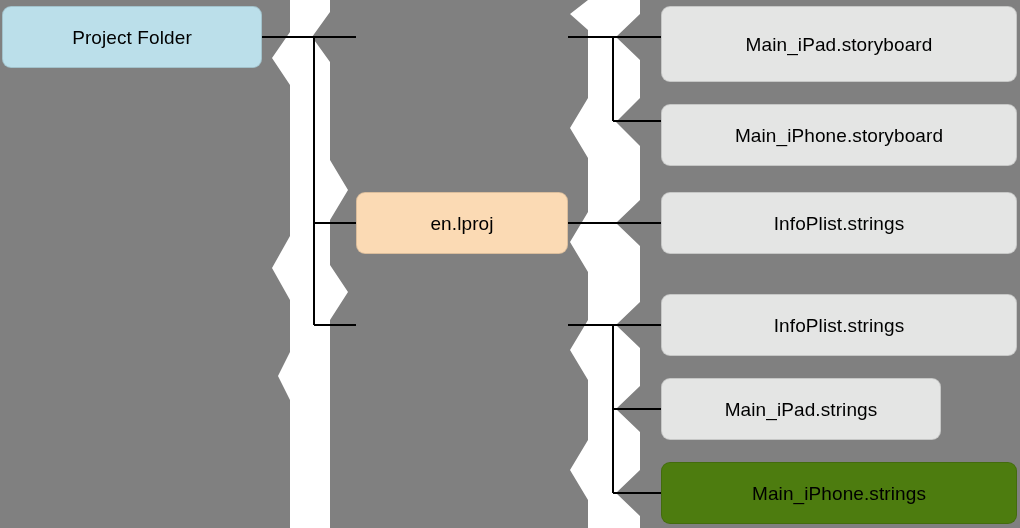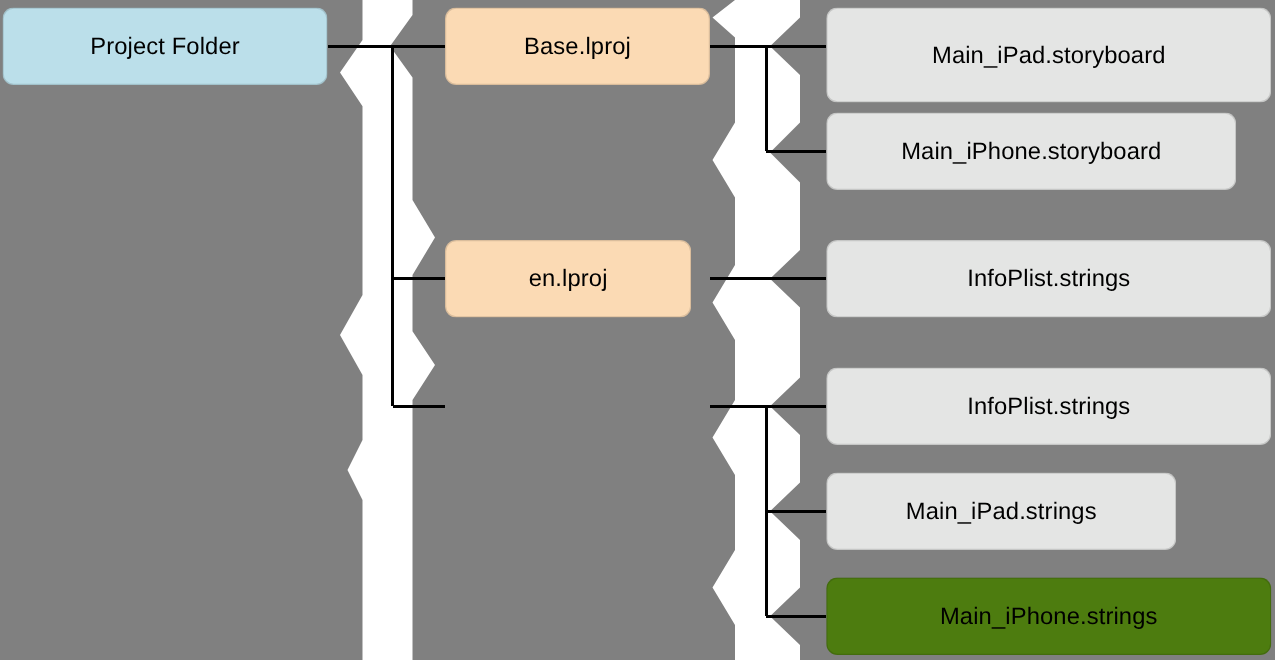--- a/index.html
+++ b/index.html
@@ -106,31 +106,28 @@
       <line x1="613" y1="325" x2="613" y2="493"></line>
       <line x1="613" y1="409" x2="661" y2="409"></line>
       <line x1="613" y1="493" x2="661" y2="493"></line>
     </g>
   </svg>
 
   <div class="node" style="left: 2px; top: 6px; width: 260px; height: 62px; background: rgb(187, 223, 234);">
     <span class="node-label">Project Folder</span>
   </div>
 
-  <div class="node" style="left: 356px; top: 6px; width: 212px; height: 62px; background: rgb(251, 218, 180);">
-    <span class="node-label">Base.lproj</span>
-  </div>
-  <div class="node" style="left: 356px; top: 192px; width: 197px; height: 62px; background: rgb(251, 218, 180);">
+  <div class="node" style="left: 356px; top: 192px; width: 212px; height: 62px; background: rgb(251, 218, 180);">
     <span class="node-label">en.lproj</span>
   </div>
 
   <div class="node" style="left: 661px; top: 6px; width: 356px; height: 76px; background: rgb(228, 229, 228);">
     <span class="node-label">Main_iPad.storyboard</span>
   </div>
-  <div class="node" style="left: 661px; top: 90px; width: 328px; height: 62px; background: rgb(228, 229, 228);">
+  <div class="node" style="left: 661px; top: 104px; width: 356px; height: 62px; background: rgb(228, 229, 228);">
     <span class="node-label">Main_iPhone.storyboard</span>
   </div>
   <div class="node" style="left: 661px; top: 192px; width: 356px; height: 62px; background: rgb(228, 229, 228);">
     <span class="node-label">InfoPlist.strings</span>
   </div>
   <div class="node" style="left: 661px; top: 294px; width: 356px; height: 62px; background: rgb(228, 229, 228);">
     <span class="node-label">InfoPlist.strings</span>
   </div>
   <div class="node" style="left: 661px; top: 378px; width: 280px; height: 62px; background: rgb(228, 229, 228);">
     <span class="node-label">Main_iPad.strings</span>

